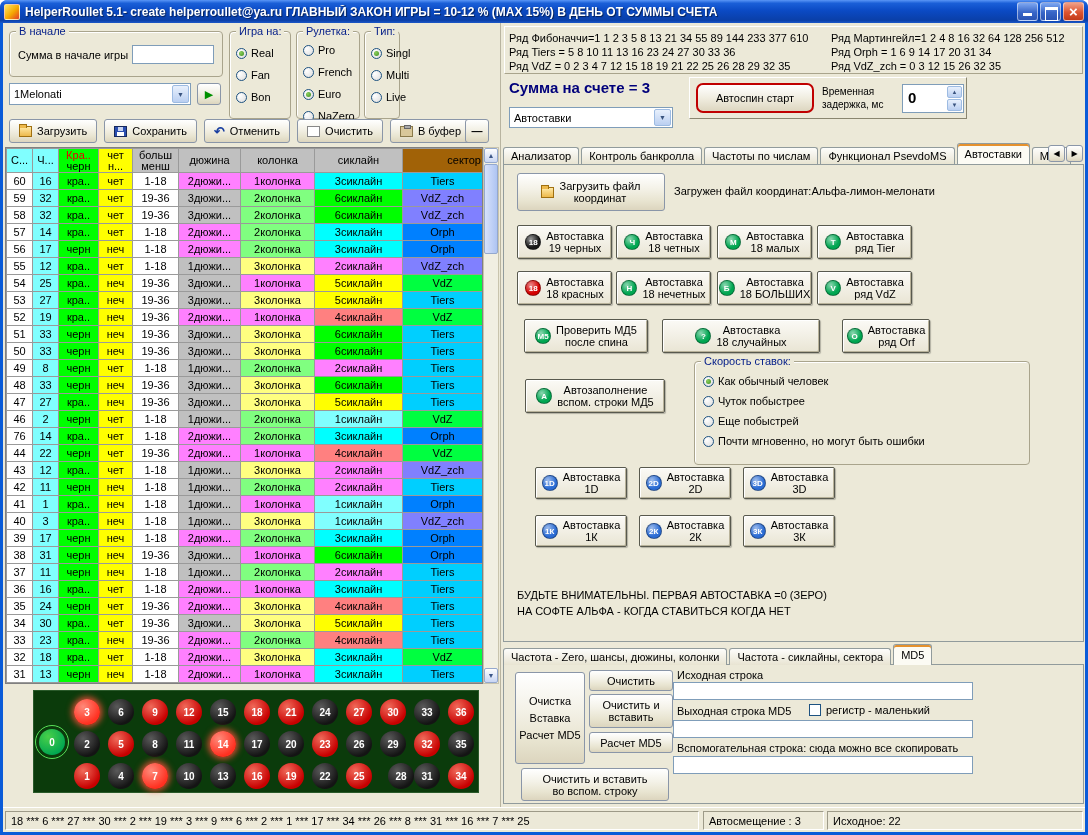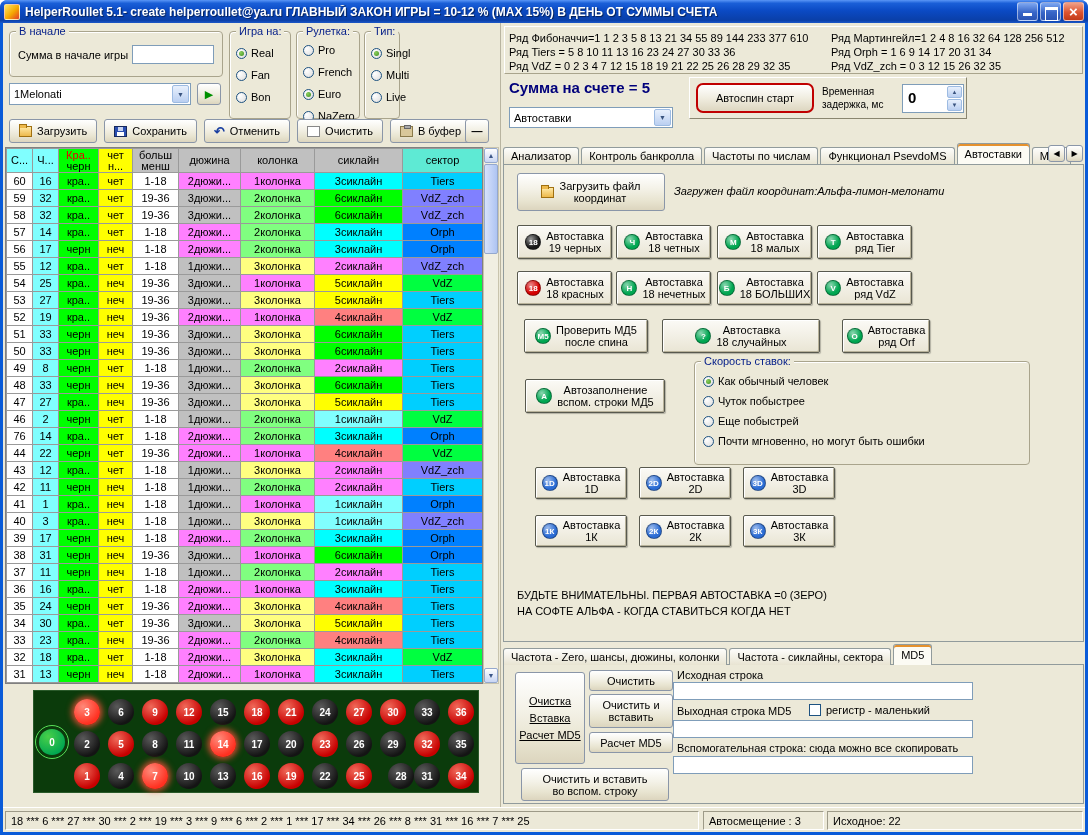--- a/index.html
+++ b/index.html
@@ -114,35 +114,35 @@
     background:linear-gradient(#FDFDFB,#E8E4D2); border:1px solid #919B9C; border-bottom:none; border-radius:3px 3px 0 0; margin-right:2px; }
   .tab.active { height:21px; background:#FCFBF4; box-shadow:inset 0 2px 0 #E5912D; position:relative; z-index:4; }
   .tarr { position:absolute; width:17px; height:17px; font-size:8px; z-index:3; }
   .ta-l { left:547px; top:122px; } .ta-r { left:565px; top:122px; }
   .tabpanel { position:absolute; background:#ECE9D8; border:1px solid #919B9C; }
   .auto-panel { left:2px; top:141px; width:581px; height:478px; }
   .md5-panel { left:2px; top:641px; width:581px; height:140px; }
 
   
   .load-btn { position:absolute; left:13px; top:8px; width:148px; height:38px; }
-  .loaded-label { position:absolute; left:170px; top:20px; font-size:11px; white-space:nowrap;font-style:italic; }
+  .loaded-label { position:absolute; left:170px; top:20px; font-size:11px; white-space:nowrap; }
   .bet { position:absolute; background:linear-gradient(180deg,#FBFAF6,#E9E5D4); border:1px solid #58594E; border-radius:2px;
     box-shadow:inset 1px 1px 0 #FFF, inset -1px -1px 0 #B8B29A, 1px 1px 1px rgba(0,0,0,.25);
     display:flex; align-items:center; justify-content:center; gap:5px; }
   .coin { width:16px; height:16px; border-radius:50%; color:#fff; font-size:8px; font-weight:bold;
     display:flex; align-items:center; justify-content:center; border:1px solid rgba(0,0,0,.35); flex:0 0 auto; }
   .btxt {}
   .bl { display:block; font-size:11px; line-height:12px; text-align:center; white-space:nowrap; }
   .speedgrp { left:190px; top:196px; width:336px; height:104px; }
   .speed-opts { position:absolute; left:8px; top:12px; display:flex; flex-direction:column; gap:6px; }
   .warn { position:absolute; left:13px; font-size:11px; white-space:nowrap; }
   .warn1 { top:424px; } .warn2 { top:440px; }
 
   
-  .bigbtn { position:absolute; left:11px; top:7px; width:70px; height:92px; flex-direction:column; line-height:14px;text-decoration:underline; }
+  .bigbtn { position:absolute; left:11px; top:7px; width:70px; height:92px; flex-direction:column; line-height:14px; }
   .m-clear { position:absolute; left:85px; top:5px; width:84px; height:21px; }
   .m-cp { position:absolute; left:85px; top:29px; width:84px; height:34px; flex-direction:column; gap:0; line-height:12px; }
   .m-calc { position:absolute; left:85px; top:67px; width:84px; height:21px; }
   .mlbl { position:absolute; font-size:11px; white-space:nowrap; }
   .l-src { left:173px; top:4px; }
   .l-out { left:173px; top:40px; }
   .l-aux { left:173px; top:77px; }
   .tin { position:absolute; background:#fff; border:1px solid #7F9DB9; font-size:11px; padding:0 3px; }
   .in-src { left:169px; top:17px; width:300px; height:18px; }
   .in-out { left:169px; top:55px; width:300px; height:18px; }
@@ -309,21 +309,21 @@
                   <div class="h2"></div>
                 </th>
                 <th style="background: rgb(192, 192, 192);">
                   <div class="h1">колонка</div>
                   <div class="h2"></div>
                 </th>
                 <th style="background: rgb(192, 192, 192);">
                   <div class="h1">сиклайн</div>
                   <div class="h2"></div>
                 </th>
-                <th style="background: #5eead4;">
+                <th style="background: #a16207; text-align: right;">
                   <div class="h1">сектор</div>
                   <div class="h2"></div>
                 </th>
               </tr>
             </thead>
           <tbody>
               <tr>
                 <td style="background: rgb(255, 255, 255);">60</td>
                 <td style="background: rgb(128, 255, 255);">16</td>
                 <td class="redtxt" style="background: rgb(0, 255, 0);">кра..</td>
@@ -709,21 +709,21 @@
 
       <div class="series">
         <div class="sline" style="left:4px;top:5px">Ряд Фибоначчи=1 1 2 3 5 8 13 21 34 55 89 144 233 377 610</div>
         <div class="sline" style="left:4px;top:19px">Ряд Tiers = 5 8 10 11 13 16 23 24 27 30 33 36</div>
         <div class="sline" style="left:4px;top:33px">Ряд VdZ = 0 2 3 4 7 12 15 18 19 21 22 25 26 28 29 32 35</div>
         <div class="sline" style="left:326px;top:5px">Ряд Мартингейл=1 2 4 8 16 32 64 128 256 512</div>
         <div class="sline" style="left:326px;top:19px">Ряд Orph = 1 6 9 14 17 20 31 34</div>
         <div class="sline" style="left:326px;top:33px">Ряд VdZ_zch = 0 3 12 15 26 32 35</div>
       </div>
 
-      <div class="balance">Сумма на счете = 5</div>
+      <div class="balance">Сумма на счете = 3</div>
 
       <div class="aspanel">
         <div class="autospin">Автоспин старт</div>
         <div class="delaylbl">
           <div>Временная</div>
           <div>задержка, мс</div>
         </div>
         <div class="spinner">
           <span class="spinval">0</span>
           <span class="spbtns">

